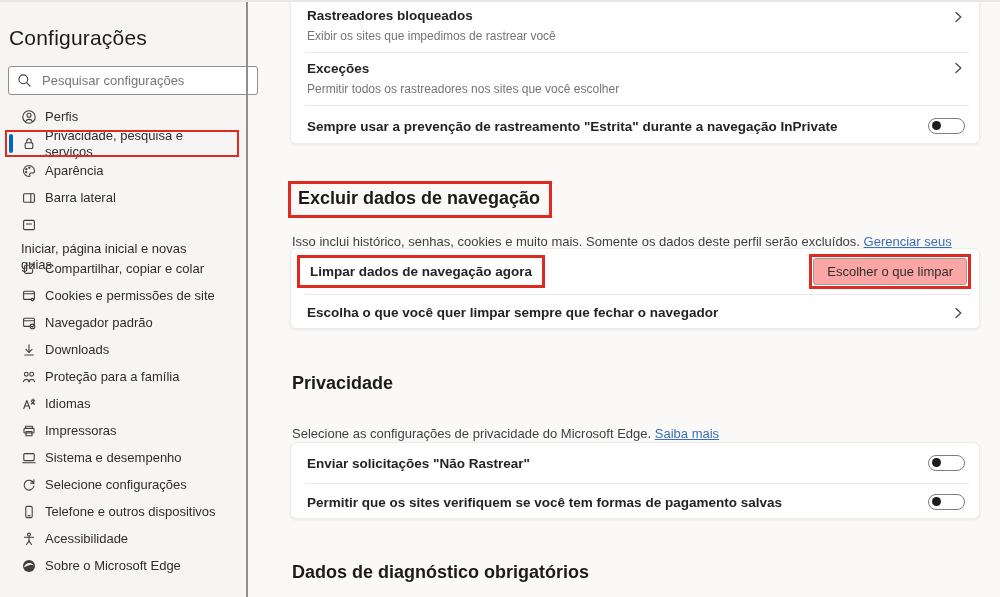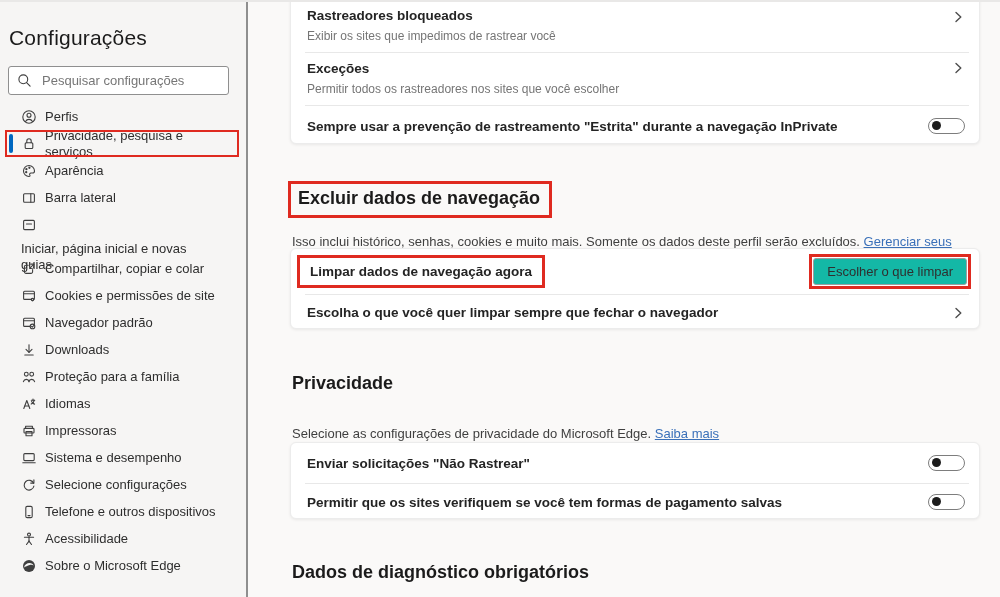--- a/index.html
+++ b/index.html
@@ -2,21 +2,21 @@
 <html><head>
 <meta charset="utf-8">
 <style>
   html,body{margin:0;padding:0;}
   body{font-family:"Liberation Sans",sans-serif; -webkit-font-smoothing:antialiased;}
   .app{position:relative;width:1000px;height:597px;background:#faf9f8;overflow:hidden;border-top:2px solid #e9e8e7;box-sizing:border-box;}
 
   
   .sidebar{position:absolute;left:0;top:0;width:247px;height:597px;background:#f6f5f4;}
   .sb-title{position:absolute;left:9px;top:24px;font-size:21px;font-weight:400;color:#1b1b1b;letter-spacing:.2px;}
-  .searchbox{position:absolute;left:8px;top:64px;width:221px;height:29px;background:#fff;border:1px solid #8f8f8f;border-radius:3px;display:flex;align-items:center;box-sizing:border-box;padding:0 8px;gap:8px;}
+  .searchbox{position:absolute;left:8px;top:64px;width:250px;height:29px;background:#fff;border:1px solid #8f8f8f;border-radius:3px;display:flex;align-items:center;box-sizing:border-box;padding:0 8px;gap:8px;}
   .searchbox input{border:none;outline:none;flex:1;font-size:13px;color:#444;background:transparent;font-family:"Liberation Sans",sans-serif;}
   .searchbox input::placeholder{color:#767676;}
   .nav{position:absolute;left:0;top:101px;width:256px;display:flex;flex-direction:column;}
   .nav-item{position:relative;height:27px;display:flex;align-items:center;padding-left:21px;gap:8px;font-size:13px;color:#2e2e2e;cursor:default;box-sizing:border-box;}
   .nav-item .ic{width:16px;height:16px;display:flex;align-items:center;justify-content:center;flex:0 0 16px;}
   .nav-item .lbl{max-width:176px;line-height:16px;}
   .nav-item.two-line{height:44px;align-items:flex-start;padding-top:5px;flex-direction:column;}
   .nav-item.two-line .ic{margin-top:1px;}
   .sel-bar{position:absolute;left:9px;top:4px;bottom:4px;width:3.5px;border-radius:2px;background:#0067c0;}
   .sel-ann{position:absolute;left:5px;right:17px;top:0;bottom:0;border:2.5px solid #df2a20;box-sizing:border-box;pointer-events:none;}
@@ -46,21 +46,21 @@
   .desc{position:absolute;font-size:13px;color:#3f3f3f;}
   .desc a{color:#3a70b9;text-decoration:underline;cursor:pointer;}
   .desc1{left:43px;top:219px;width:690px;}
   .desc2{left:43px;top:411px;width:690px;}
 
   
   .card2{top:246px;height:81px;}
   .c2-row1{height:45px;display:flex;justify-content:space-between;align-items:center;padding:0 8px 0 6px;}
   .ann-label{border:3px solid #df2a20;padding:4px 10px 5px 10px;}
   .ann-btn{border:3px solid #df2a20;padding:1px;}
-  .btn{border:1px solid #9d9d9d;background:#14b8a6;border-radius:3px;padding:5px 13px;font-size:13px;color:#2f2f2f;font-family:"Liberation Sans",sans-serif;cursor:pointer;}
+  .btn{border:1px solid #9d9d9d;background:#fca5a5;border-radius:3px;padding:5px 13px;font-size:13px;color:#2f2f2f;font-family:"Liberation Sans",sans-serif;cursor:pointer;}
   .c2-row2{height:35px;display:flex;justify-content:space-between;align-items:center;padding:0 14px 0 16px;}
 
   .heading-plain{position:absolute;left:43px;font-size:18px;font-weight:700;color:#1b1b1b;}
   .h-priv{top:371px;}
   .h-diag{top:560px;}
 
   
   .card3{top:440px;height:77px;}
   .c3-row{height:40px;display:flex;justify-content:space-between;align-items:center;padding:0 14px 0 16px;}
   .c3-row.r2{height:36px;}

